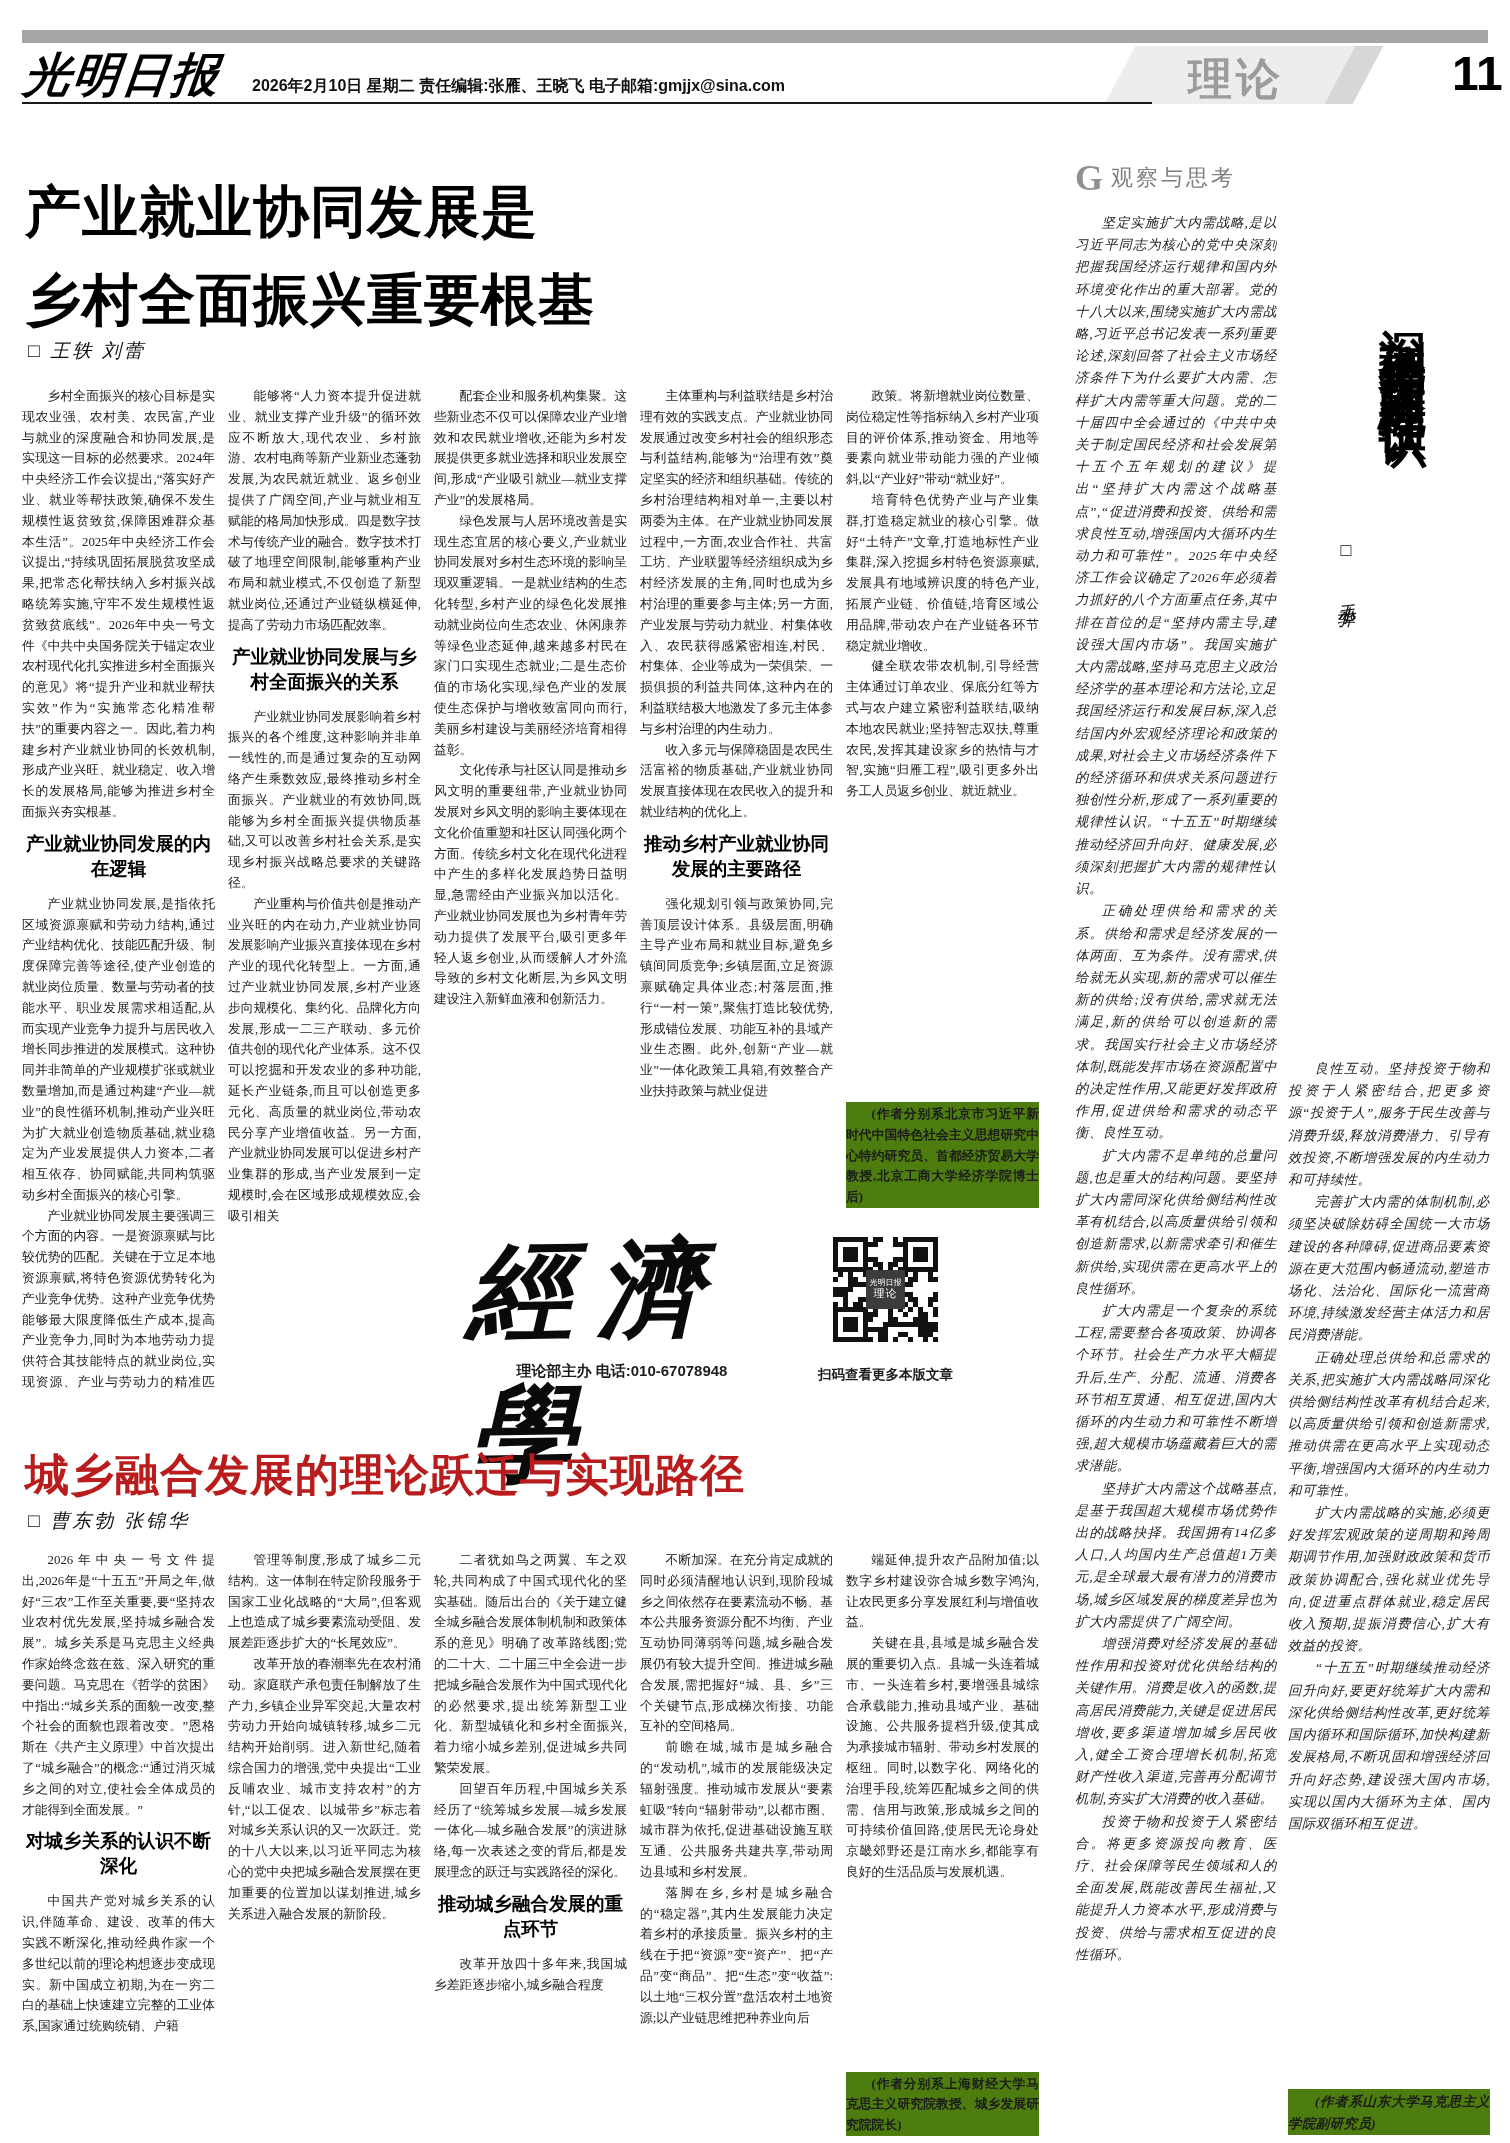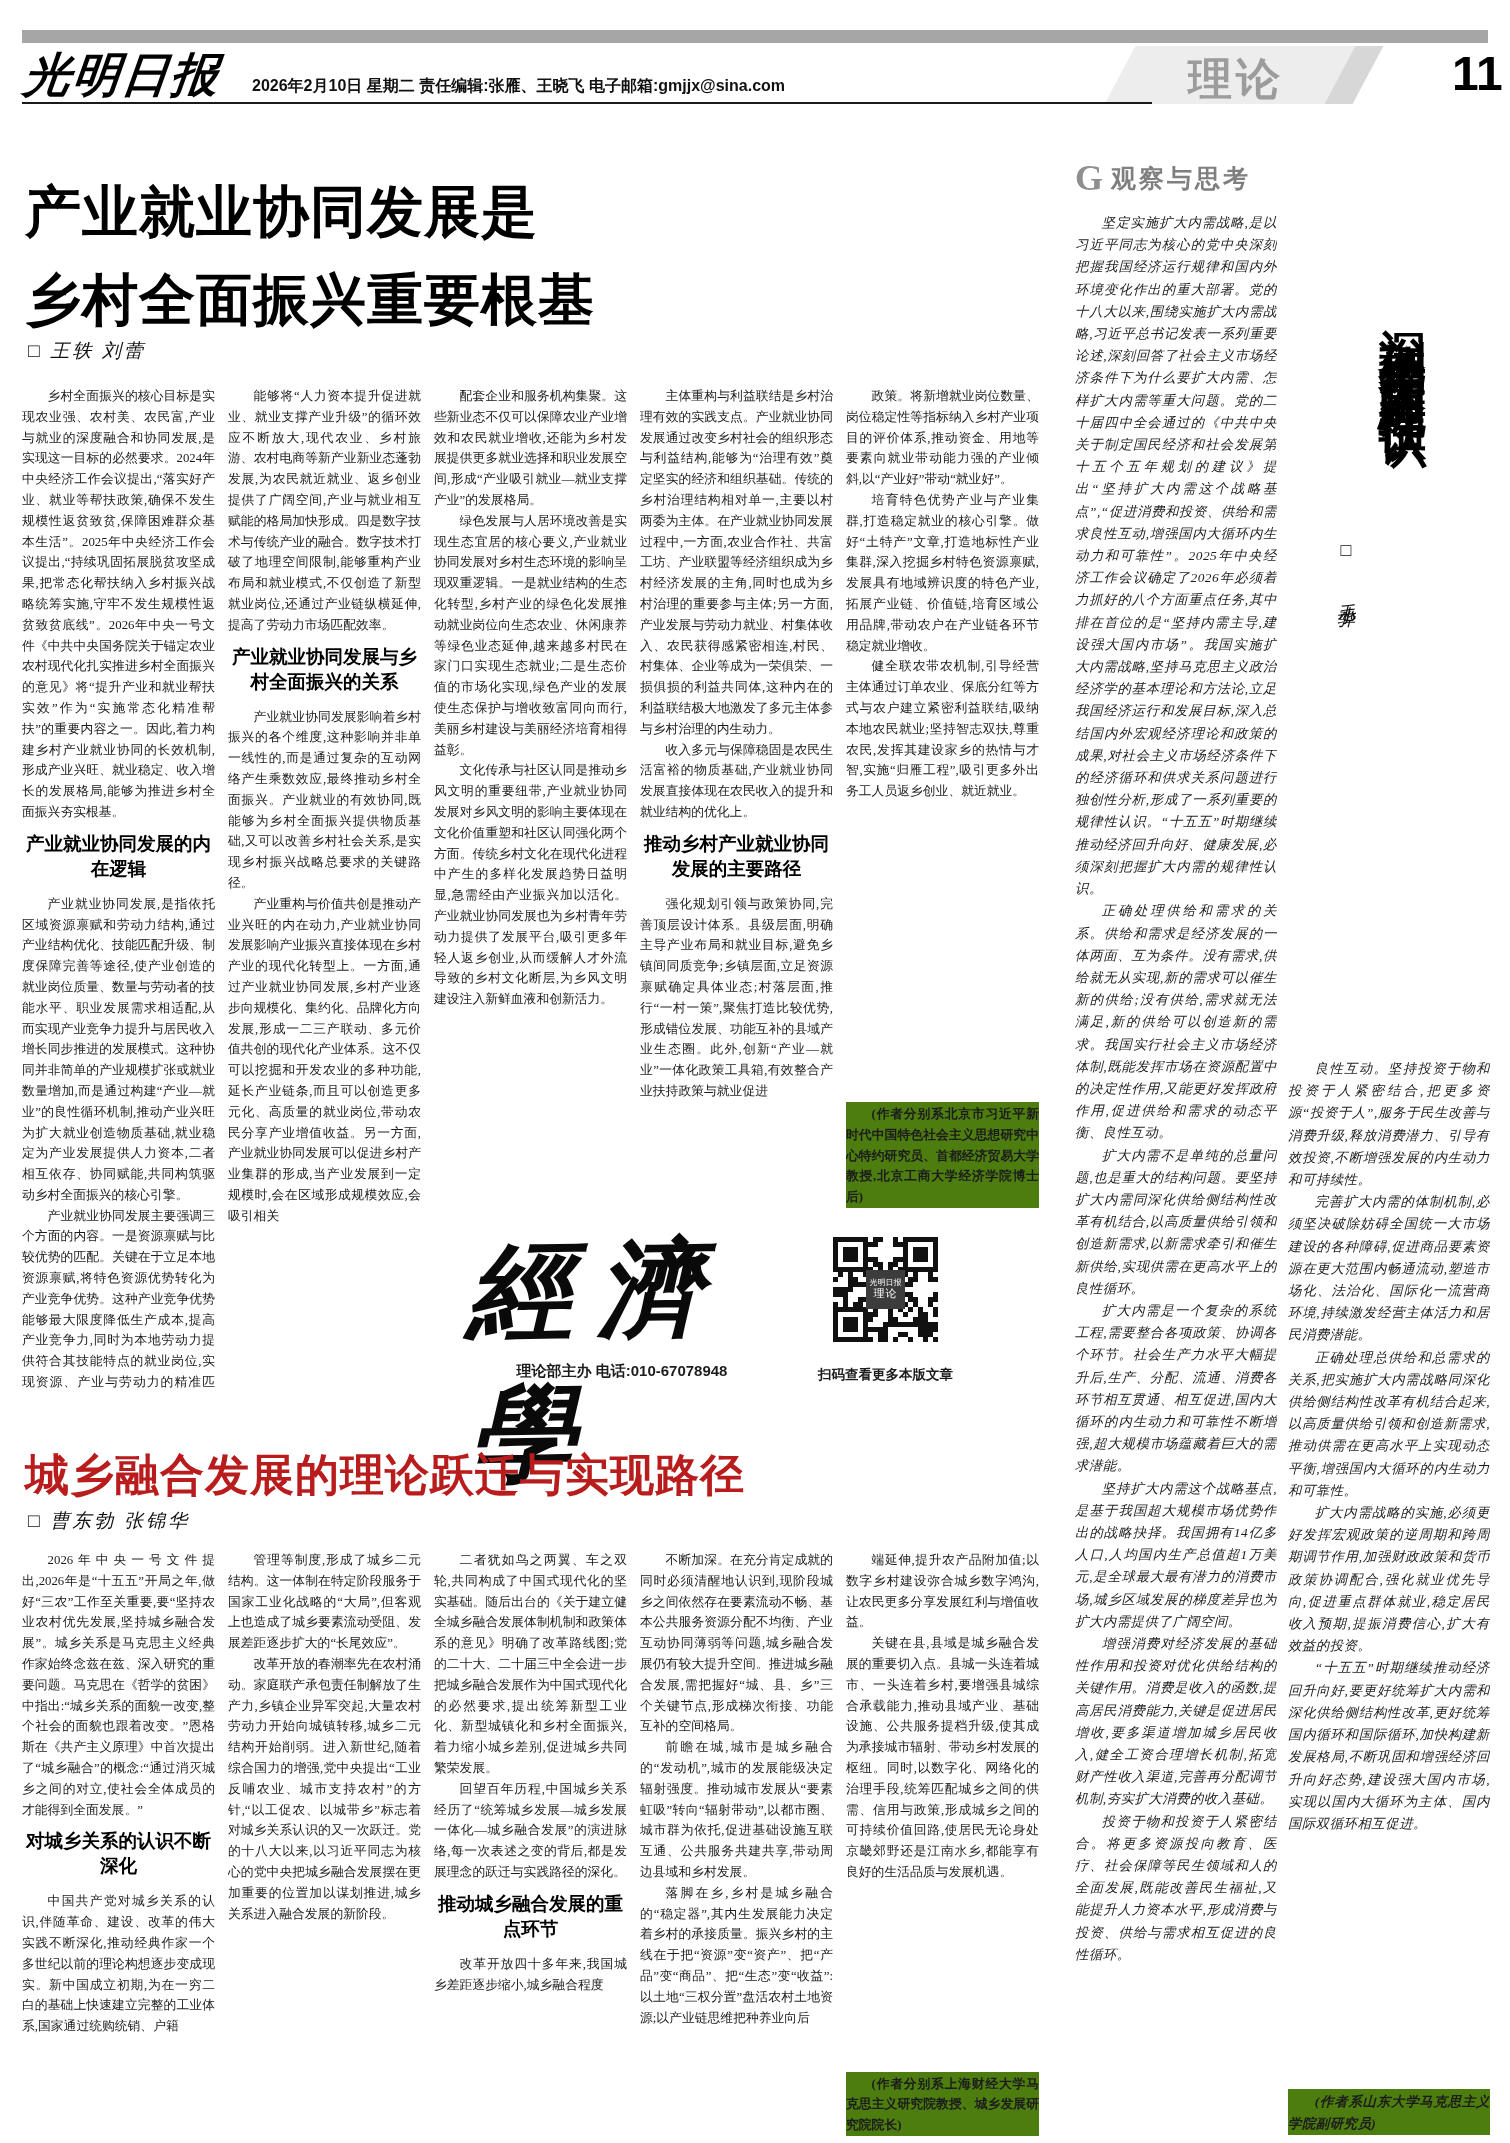--- a/index.html
+++ b/index.html
@@ -43,21 +43,21 @@
   .qr-wrap{left:833px;top:1237px;width:105px;height:105px;}
   .qr-badge{position:absolute;left:33px;top:33px;width:39px;height:39px;background:#3c3c3c;
             color:#fff;text-align:center;font-size:8px;line-height:10px;padding-top:8px;box-sizing:border-box;
             font-family:"Liberation Sans",sans-serif;}
   .qr-badge .b2t{font-size:11px;letter-spacing:1px;}
   .qr-cap{left:818px;top:1366px;width:140px;font-family:"Liberation Sans",sans-serif;
           font-size:13.5px;font-weight:bold;}
   
   .obadge{left:1075px;top:158px;height:40px;display:flex;align-items:center;gap:8px;}
   .g-icon{font-size:36px;font-weight:900;color:#8f8f8f;font-family:"Liberation Serif",serif;line-height:36px;}
-  .obadge .olabel{font-family:"Liberation Sans",sans-serif;font-size:25px;font-weight:bold;
+  .obadge .olabel{font-family:"Liberation Sans",sans-serif;font-size:22px;font-weight:normal;
                   color:#7f7f7f;letter-spacing:3px;}
   .kaiti{font-style:italic;letter-spacing:.5px;}
   .r-col{position:absolute;width:202px;overflow:hidden;font-size:13.4px;line-height:22.2px;}
   .r1{left:1075px;top:212px;height:1923px;}
   .r2{left:1288px;top:1058px;height:1077px;}
   .vtitle{left:1372px;top:292px;height:760px;writing-mode:vertical-rl;text-orientation:upright;
           font-size:47px;font-weight:800;letter-spacing:7px;color:#000;}
   .vbyline{left:1334px;top:540px;height:140px;writing-mode:vertical-rl;text-orientation:upright;
            font-size:18px;font-style:italic;color:#111;letter-spacing:4px;}
   

